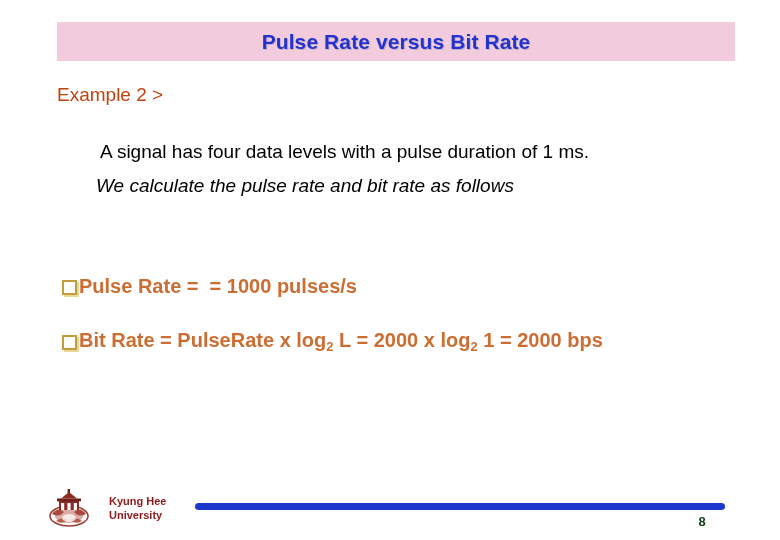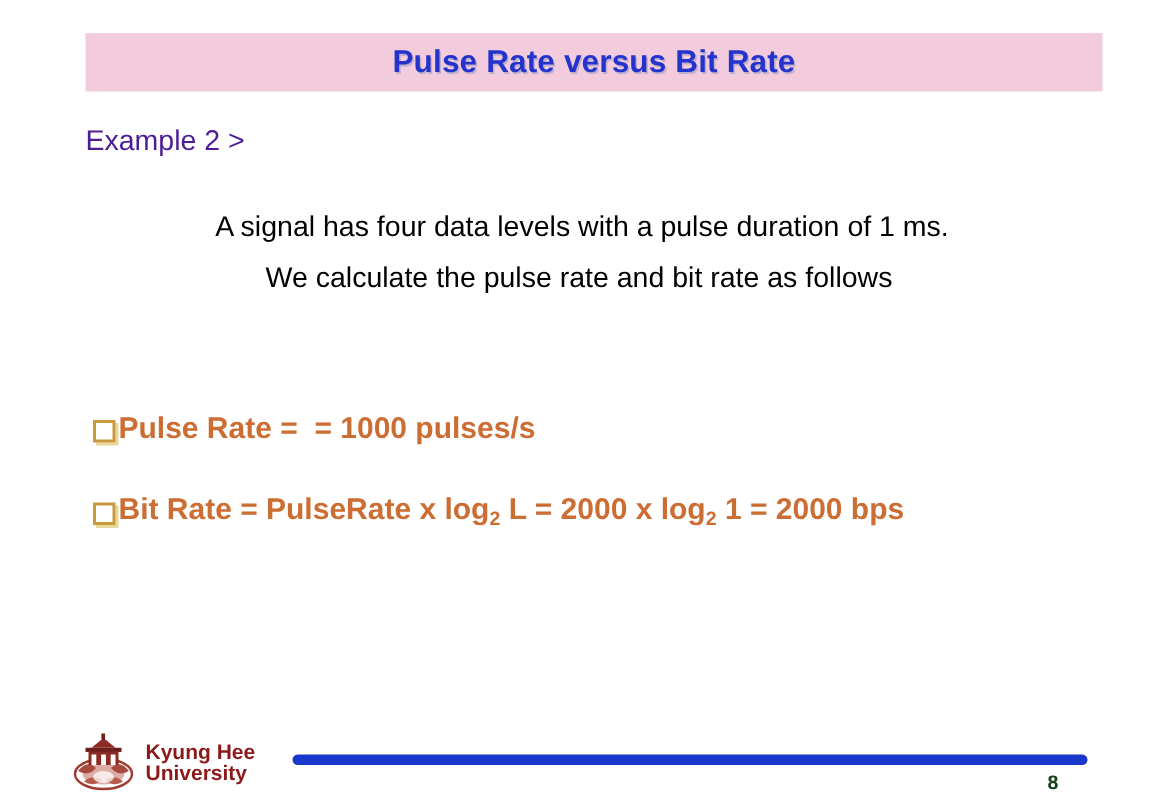--- a/index.html
+++ b/index.html
@@ -44,40 +44,40 @@
     text-shadow: 1px 1px 0 rgba(150,150,190,0.55);
     white-space: nowrap;
   }
 
   
   .example-label {
     position: absolute;
     left: 57px;
     top: 84px;
     font-size: 19px;
-    color: #4c1d95;
+    color: #c2410c;
     white-space: nowrap;
   }
 
   
   .body-block {
     position: absolute;
-    left: 68px;
+    left: 100px;
     top: 135px;
     width: 640px;
-    text-align: center;
   }
   .body-line {
     font-size: 19px;
     color: #000000;
     line-height: 34px;
     white-space: nowrap;
   }
   .body-line.second {
     margin-left: -4px;
+    font-style: italic;
   }
 
   
   .bullet-list {
     position: absolute;
     left: 60px;
     top: 272px;
     width: 700px;
   }
   .bullet-row {
@@ -134,22 +134,22 @@
     top: 6px;
     display: flex;
     align-items: center;
   }
   .logo-crest {
     width: 42px;
     height: 40px;
     flex: 0 0 42px;
   }
   .logo-name {
-    margin-left: 7px;
-    font-size: 14px;
+    margin-left: 19px;
+    font-size: 11px;
     font-weight: bold;
     color: #8c1a1a;
     line-height: 14px;
     white-space: nowrap;
   }
   .footer-rule {
     position: absolute;
     left: 195px;
     top: 21px;
     width: 530px;

